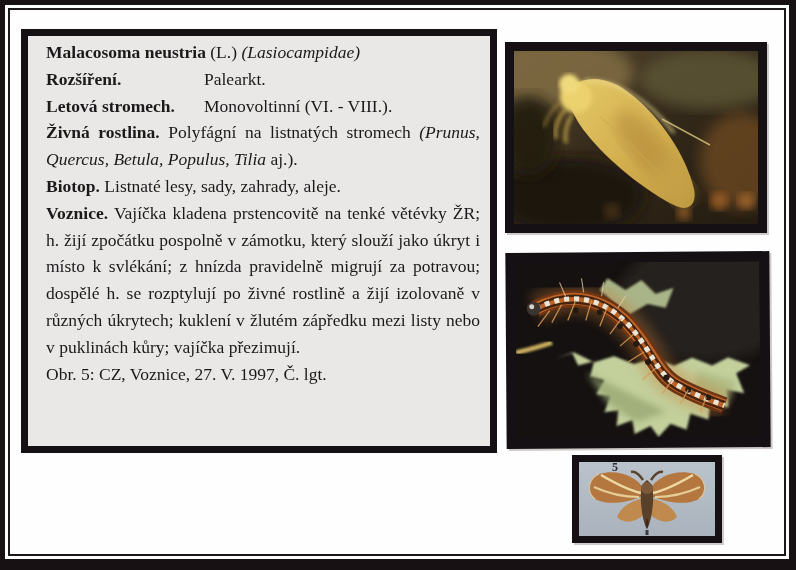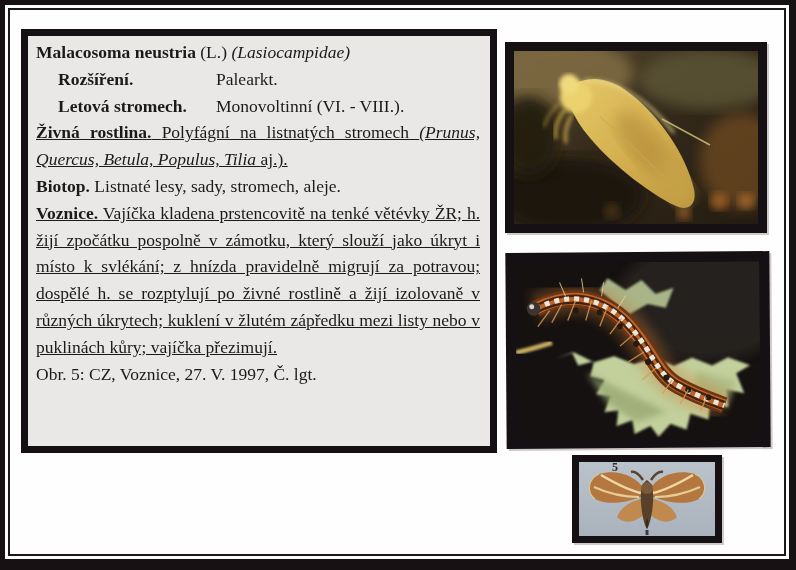--- a/index.html
+++ b/index.html
@@ -10,28 +10,28 @@
   
   .frame-outer{position:absolute;inset:0;border-style:solid;border-color:#171114;
     border-width:5px 7px 11px 5px;pointer-events:none;}
   .frame-inner{position:absolute;top:8px;left:8px;right:10px;bottom:14px;
     border:2px solid #1c1719;pointer-events:none;}
 
   
   .species-card{
     position:absolute;left:21px;top:29px;width:476px;height:424px;
     box-sizing:border-box;border:7px solid #151013;background:#eae8e7;
-    padding:3px 10px 0 8px;color:#1c191b;font-size:17.5px;line-height:26.8px;
+    padding:3px 10px 0 18px;color:#1c191b;font-size:17.5px;line-height:26.8px;
   }
   .species-card p{margin:0;}
   .title-line .sp-name{font-weight:bold;}
   .title-line .sp-family{font-style:italic;}
   .lbl{font-weight:bold;}
-  .tab{display:inline-block;width:158px;margin-left:22px;}
-  .just{text-align:justify;text-decoration:underline;}
+  .tab{display:inline-block;width:158px;}
+  .just{text-align:justify;}
   .plants{font-style:italic;}
   .caption-line .lbl{font-weight:normal;}
 
   
   .photo{position:absolute;background:#141014;box-shadow:2px 2px 0 rgba(150,140,132,.45);}
   .photo-inner{position:relative;overflow:hidden;display:block;}
   #photo-adult{left:505px;top:42px;width:262px;height:191px;padding:0;}
   #photo-adult .photo-inner{margin:9px;width:244px;height:173px;}
   #photo-larva{left:506px;top:252px;width:264px;height:196px;transform:rotate(-0.4deg);}
   #photo-larva .photo-inner{margin:10px;width:244px;height:176px;}
@@ -70,21 +70,21 @@
 
     <p class="just">
       <span class="lbl">Živná rostlina.</span>
       <span>Polyfágní na listnatých stromech</span>
       <span class="plants">(Prunus, Quercus, Betula, Populus, Tilia</span>
       <span>aj.).</span>
     </p>
 
     <p>
       <span class="lbl">Biotop.</span>
-      <span>Listnaté lesy, sady, stromech, aleje.</span>
+      <span>Listnaté lesy, sady, zahrady, aleje.</span>
     </p>
 
     <p class="just">
       <span class="lbl">Voznice.</span>
       <span>Vajíčka kladena prstencovitě na tenké větévky ŽR; h. žijí zpočátku pospolně v zámotku, který slouží jako úkryt i místo k svlékání; z hnízda pravidelně migrují za potravou; dospělé h. se rozptylují po živné rostlině a žijí izolovaně v různých úkrytech; kuklení v žlutém zápředku mezi listy nebo v puklinách kůry; vajíčka přezimují.</span>
     </p>
 
     <p class="caption-line">
       <span class="lbl">Obr. 5:</span>
       <span>CZ, Voznice, 27. V. 1997, Č. lgt.</span>

